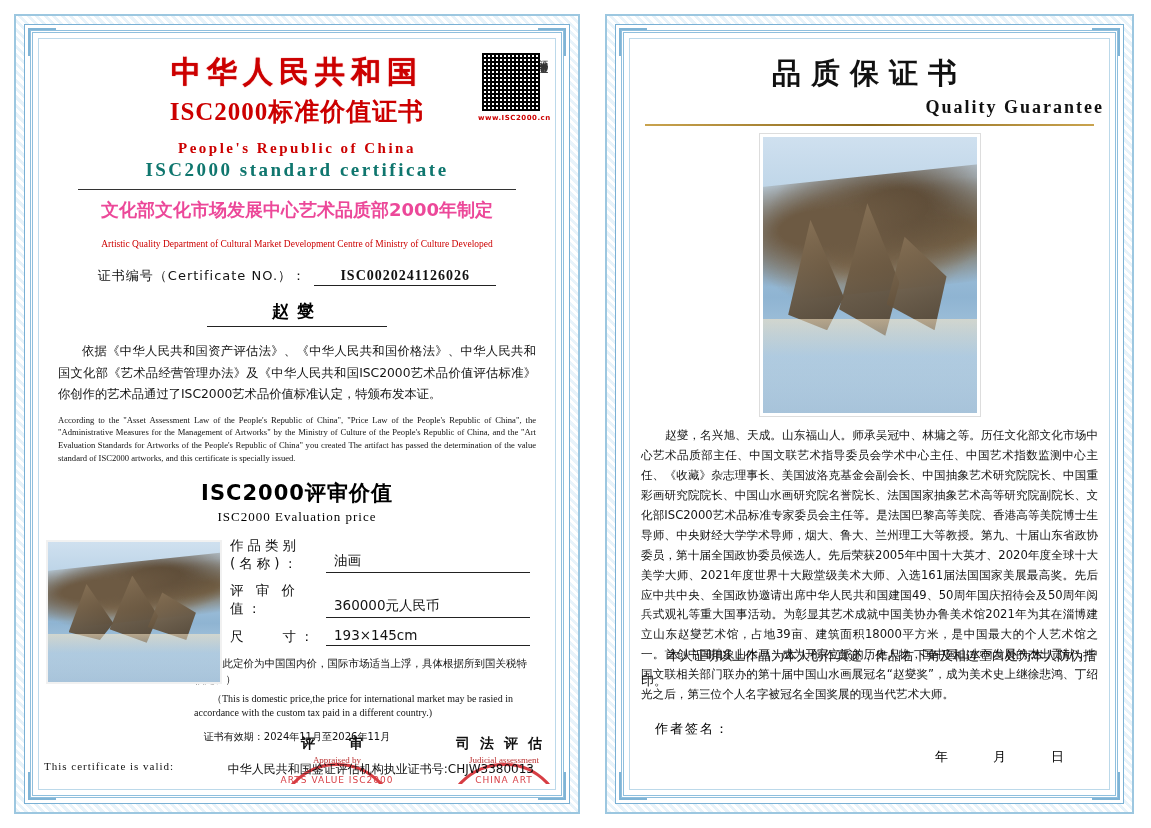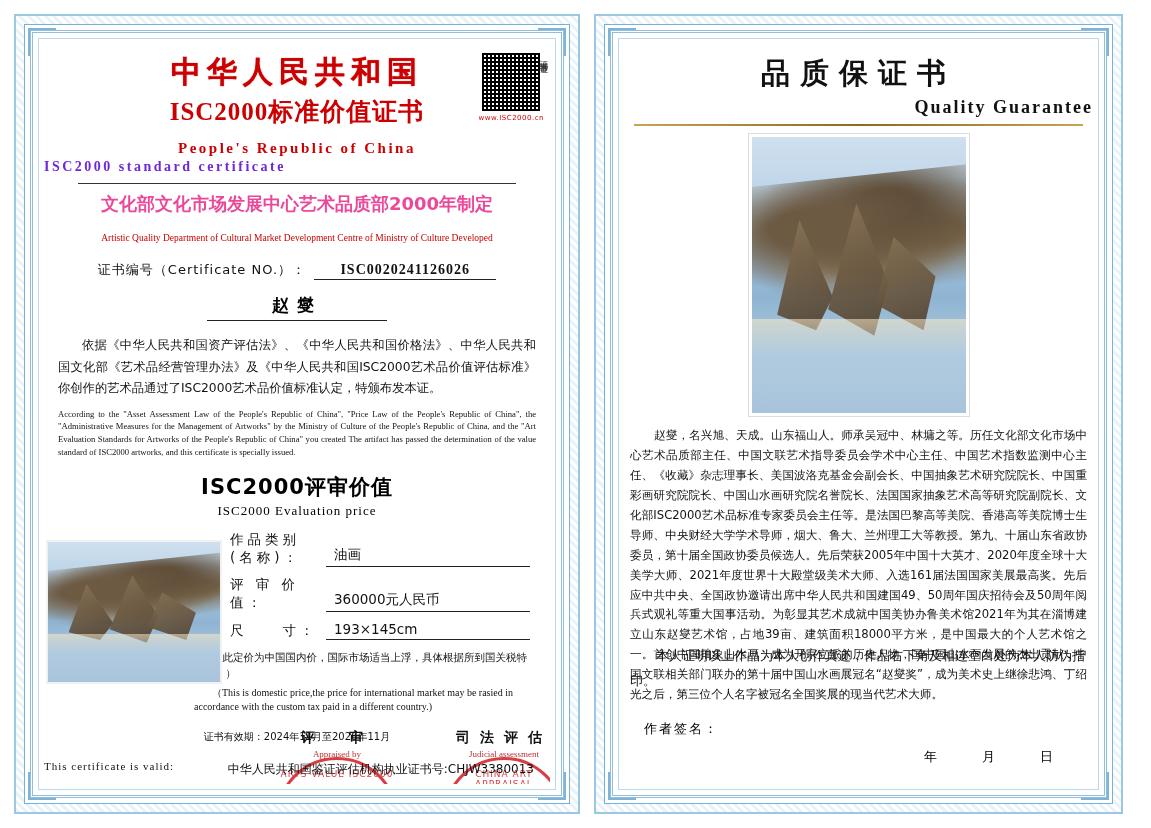--- a/index.html
+++ b/index.html
@@ -67,21 +67,21 @@
   .corner.br { bottom: 14px; right: 14px; border-left: none; border-top: none; }
 
   .content {
     position: absolute;
     inset: 30px;
     overflow: hidden;
   }
 
   
   .cert-left { width: 566px; height: 800px; margin: 14px 0 0 14px; }
-  .cert-right { width: 529px; height: 800px; margin: 14px 14px 0 0; }
+  .cert-right { width: 529px; height: 800px; margin: 14px 14px 0 11px; }
 
   .title-cn {
     text-align: center;
     color: #cc0000;
     font-family: "DejaVu Sans", sans-serif;
     font-weight: bold;
     font-size: 30px;
     letter-spacing: 6px;
     margin: 8px 0 0 0;
     text-shadow: 0 0 1px #cc0000;
@@ -98,23 +98,24 @@
   .title-en1 {
     text-align: center;
     color: #cc0000;
     font-weight: bold;
     font-size: 15px;
     letter-spacing: 2.5px;
     margin: 6px 0 0 0;
     font-family: "Liberation Serif", serif;
   }
   .title-en2 {
-    color: #6d28d9;
-    font-weight: bold;
-    font-size: 14px;
+    text-align: center;
+    color: #0f766e;
+    font-weight: bold;
+    font-size: 19px;
     letter-spacing: 2.5px;
     margin: 2px 0 0 0;
     font-family: "Liberation Serif", serif;
   }
   .hrule {
     height: 1px;
     background: #333;
     margin: 8px 34px 0 34px;
   }
   .dept-cn {
@@ -131,20 +132,21 @@
     margin: 4px 0 16px 0;
     font-family: "Liberation Serif", serif;
   }
 
   .qr-block {
     position: absolute;
     top: 8px;
     right: 6px;
     width: 66px;
     text-align: right;
+    font-weight: bold;
   }
   .qr {
     width: 58px;
     height: 58px;
     margin: 0 auto;
     background-color: #fff;
     background-image:
       repeating-linear-gradient(90deg, #000 0 2px, #fff 2px 4px),
       repeating-linear-gradient(0deg, #000 0 2px, #fff 2px 4px);
     background-blend-mode: multiply;

